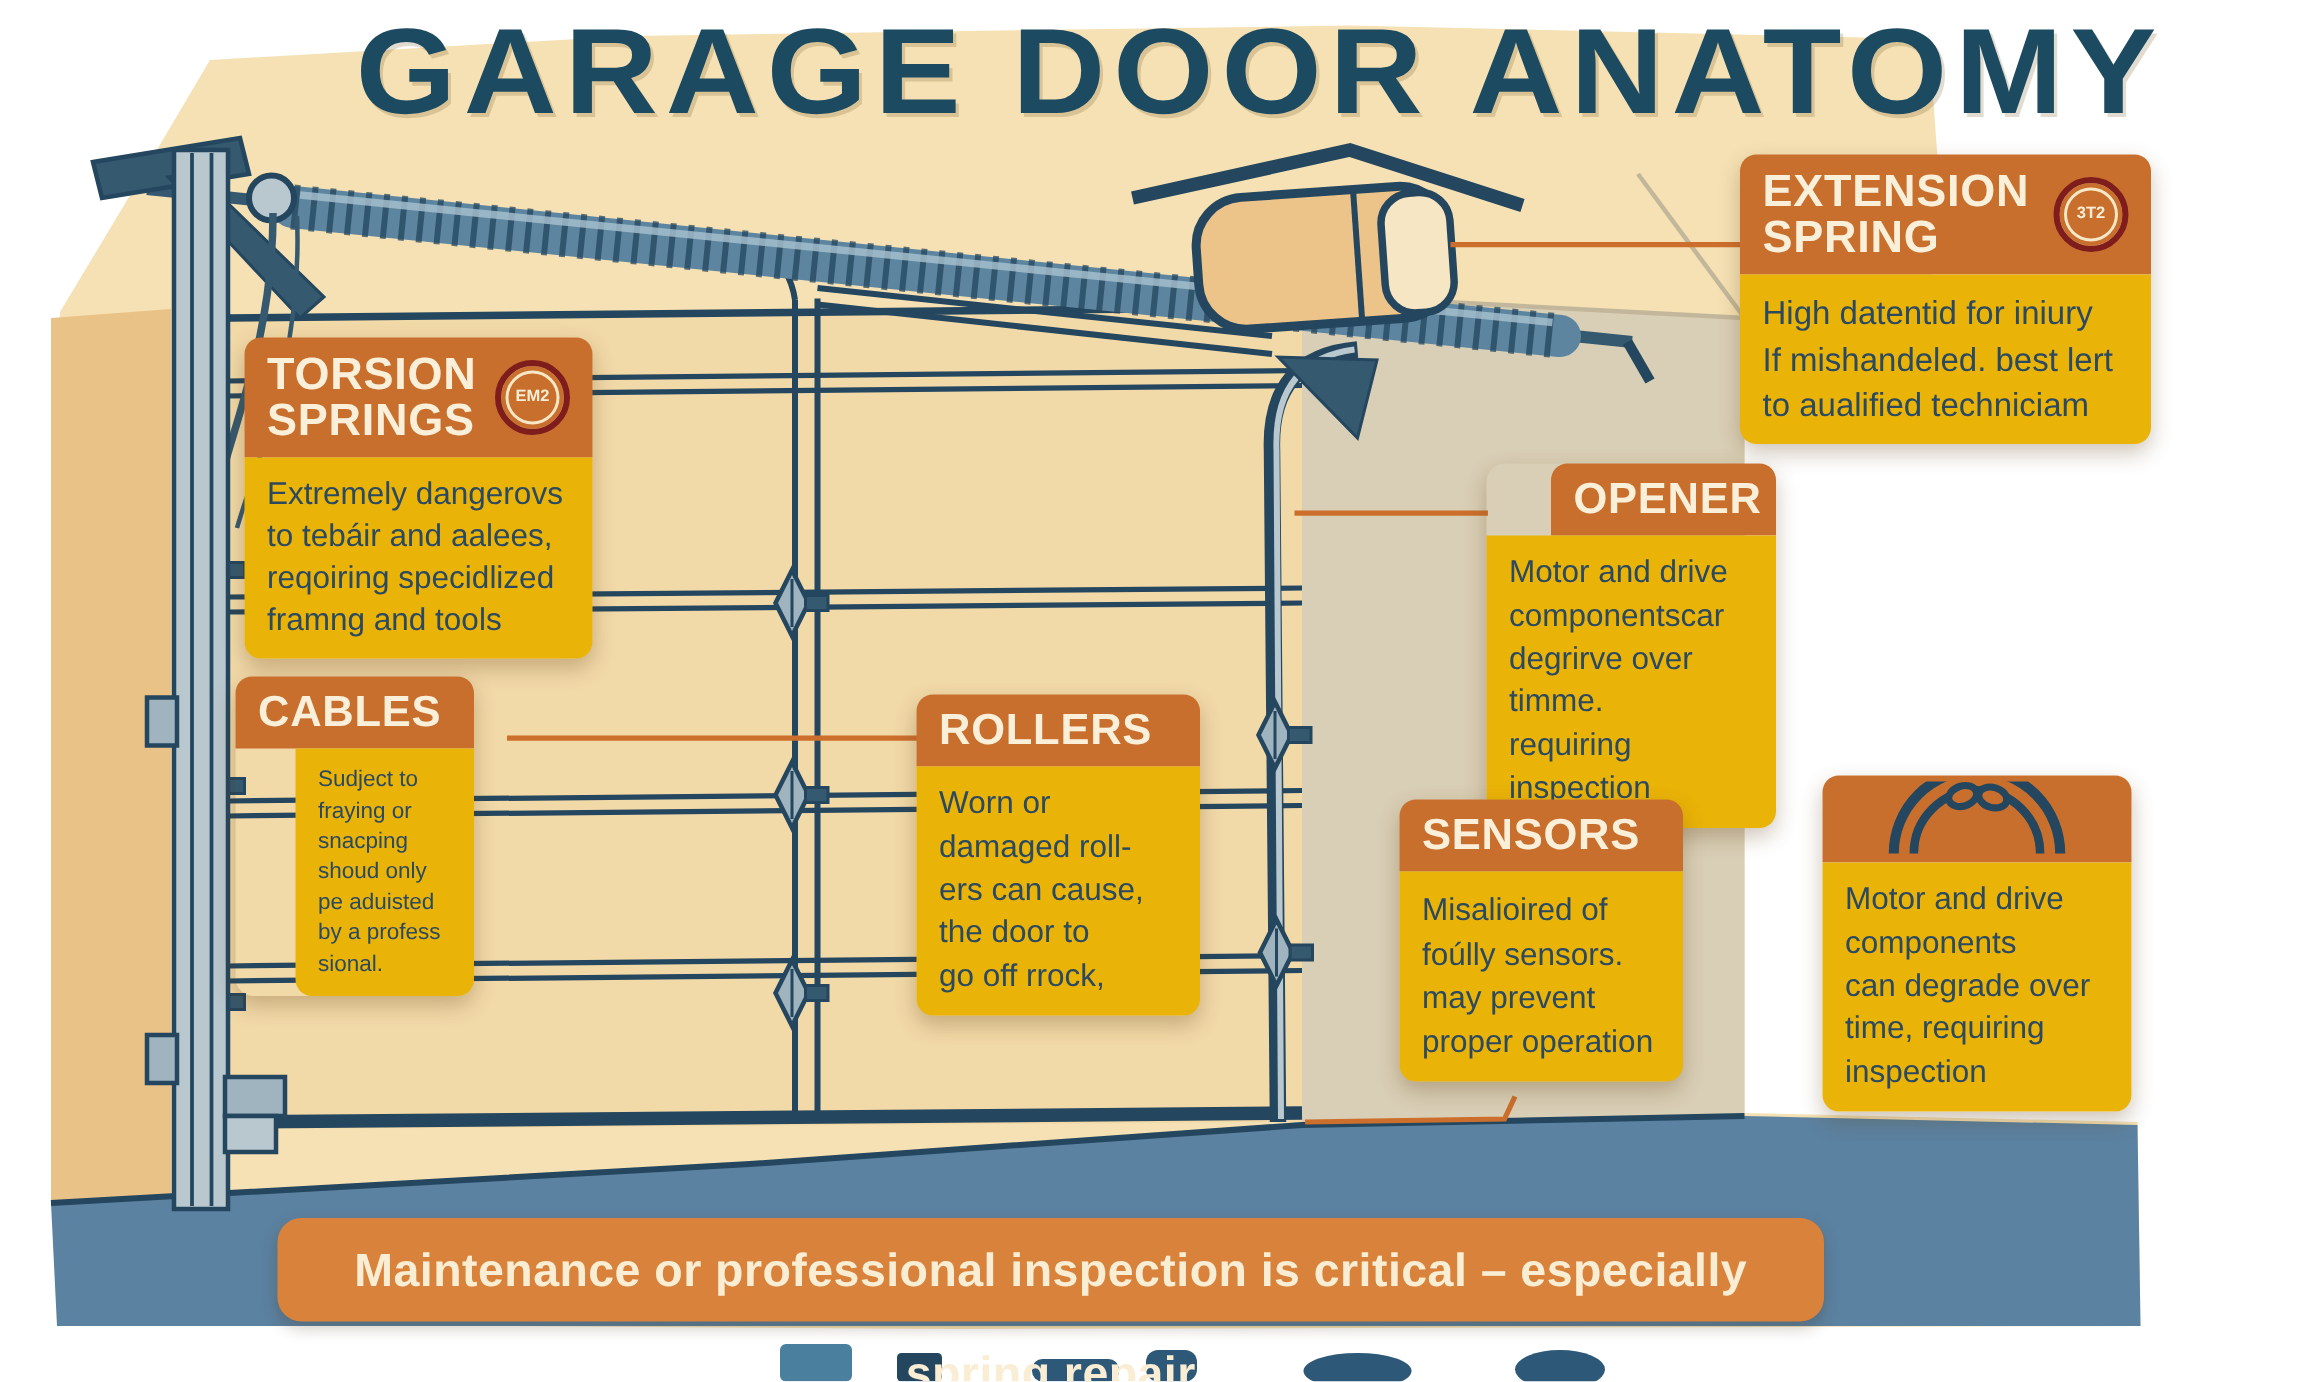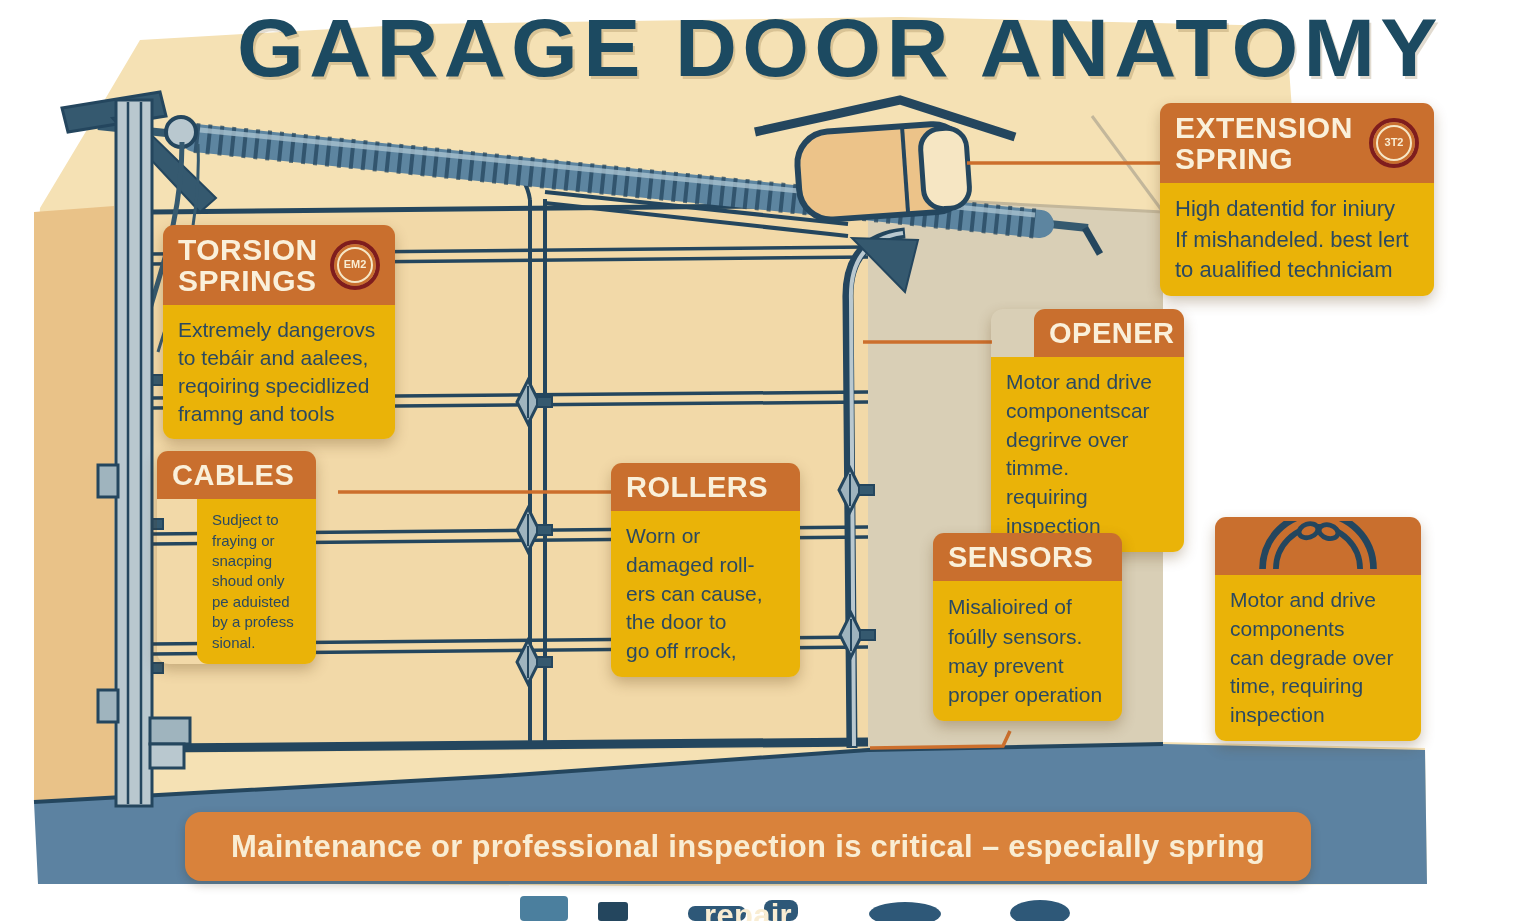--- a/index.html
+++ b/index.html
@@ -38,21 +38,21 @@
   #box-rollers  {left:611px;top:463px;width:189px;}
   #box-rollers  .hd{font-size:29px;}
   #box-rollers  .bd{font-size:21px;line-height:1.37;}
   #box-sensors  {left:933px;top:533px;width:189px;}
   #box-sensors  .hd{font-size:29px;}
   #box-sensors  .bd{font-size:21px;line-height:1.40;}
   #box-motor    {left:1215px;top:517px;width:206px;}
   #box-motor    .hd{justify-content:center;padding:4px 10px;}
   #box-motor    .bd{font-size:21px;line-height:1.37;}
 
-  .banner{position:absolute;left:185px;top:812px;width:1126px;height:69px;
+  .banner{position:absolute;left:185px;top:812px;width:1031px;height:69px;
           background:#d9823b;border-radius:16px;box-shadow:0 4px 10px rgba(60,40,10,.25);
           color:#f9edd3;font-weight:800;font-size:31px;text-align:center;line-height:69px;
           letter-spacing:.3px;}
 </style>
 </head>
 <body>
 
 <div class="stage">
 
   <svg class="scene" viewBox="0 0 1536 921">

